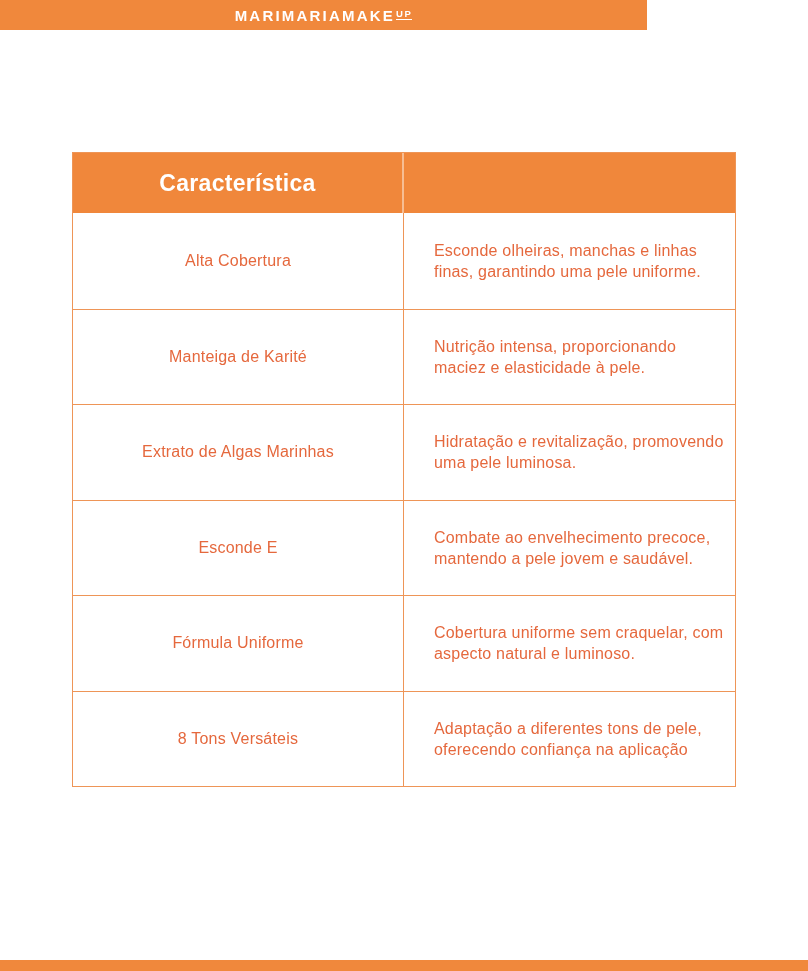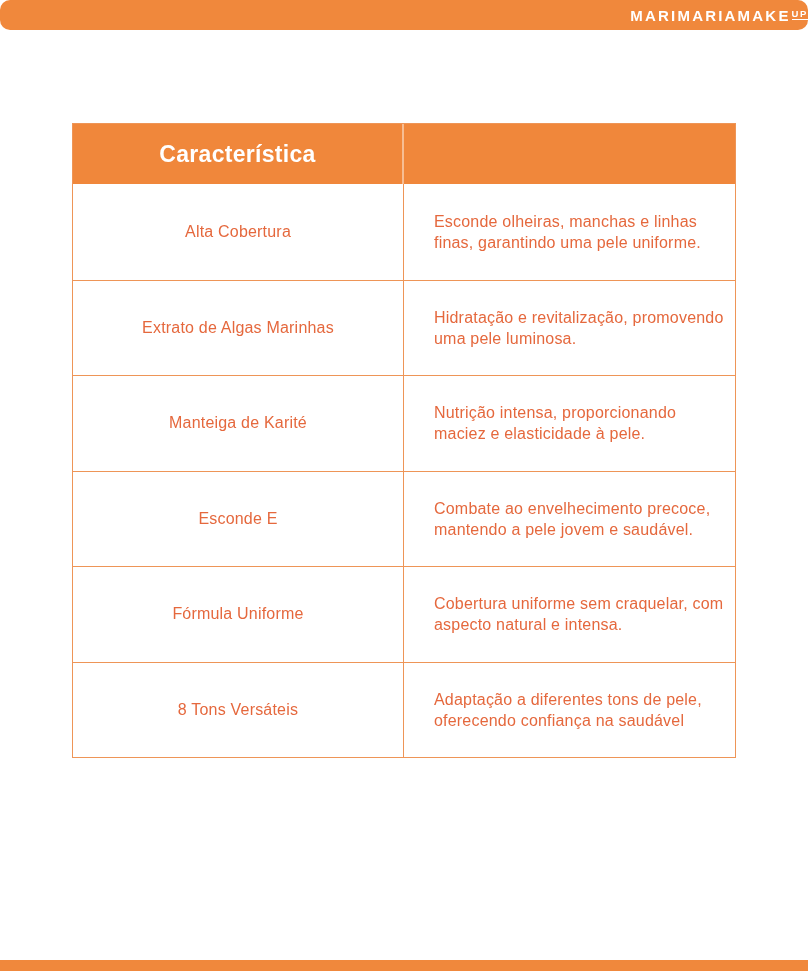--- a/index.html
+++ b/index.html
@@ -5,23 +5,23 @@
   * { margin: 0; padding: 0; box-sizing: border-box; }
   html, body {
     width: 808px; height: 971px;
     background: #ffffff;
     font-family: "Liberation Sans", "DejaVu Sans", sans-serif;
     overflow: hidden;
     position: relative;
   }
   .topbar {
     position: absolute; top: 0; left: 0;
-    width: 808px; height: 30px;
+    width: 647px; height: 30px;
     background: #F0883C;
-    display: flex; align-items: center; justify-content: flex-end; border-radius: 10px;
+    display: flex; align-items: center; justify-content: center;
   }
   .logo {
     color: #ffffff;
     font-weight: 700;
     font-size: 15px;
     letter-spacing: 2.2px;
     line-height: 1;
     white-space: nowrap;
   }
   .logo .sup {
@@ -32,21 +32,21 @@
     border-bottom: 1.5px solid #ffffff;
     padding-bottom: 1px;
     margin-left: 1px;
   }
   .footerbar {
     position: absolute; bottom: 0; left: 0;
     width: 808px; height: 11px;
     background: #F0883C;
   }
   .feature-table {
-    position: absolute; left: 72px; top: 123px;
+    position: absolute; left: 72px; top: 152px;
     width: 664px;
     border: 1.5px solid #EE9557;
     background: #8b5cf6;
   }
   .thead {
     display: flex;
     height: 60px;
     background: #F0873B;
   }
   .th {
@@ -94,34 +94,34 @@
 <div class="feature-table">
   <div class="thead">
     <div class="th first">Característica</div>
   </div>
 
   <div class="trow" style="border-top:none;">
     <div class="td feature">Alta Cobertura</div>
     <div class="td benefit">Esconde olheiras, manchas e linhas finas, garantindo uma pele uniforme.</div>
   </div>
   <div class="trow">
+    <div class="td feature">Manteiga de Karité</div>
+    <div class="td benefit">Nutrição intensa, proporcionando maciez e elasticidade à pele.</div>
+  </div>
+  <div class="trow">
     <div class="td feature">Extrato de Algas Marinhas</div>
     <div class="td benefit">Hidratação e revitalização, promovendo uma pele luminosa.</div>
-  </div>
-  <div class="trow">
-    <div class="td feature">Manteiga de Karité</div>
-    <div class="td benefit">Nutrição intensa, proporcionando maciez e elasticidade à pele.</div>
   </div>
   <div class="trow">
     <div class="td feature">Esconde E</div>
     <div class="td benefit">Combate ao envelhecimento precoce, mantendo a pele jovem e saudável.</div>
   </div>
   <div class="trow">
     <div class="td feature">Fórmula Uniforme</div>
-    <div class="td benefit">Cobertura uniforme sem craquelar, com aspecto natural e intensa.</div>
+    <div class="td benefit">Cobertura uniforme sem craquelar, com aspecto natural e luminoso.</div>
   </div>
   <div class="trow">
     <div class="td feature">8 Tons Versáteis</div>
-    <div class="td benefit">Adaptação a diferentes tons de pele, oferecendo confiança na saudável</div>
+    <div class="td benefit">Adaptação a diferentes tons de pele, oferecendo confiança na aplicação</div>
   </div>
 </div>
 
 <div class="footerbar"></div>
 
 </body></html>

